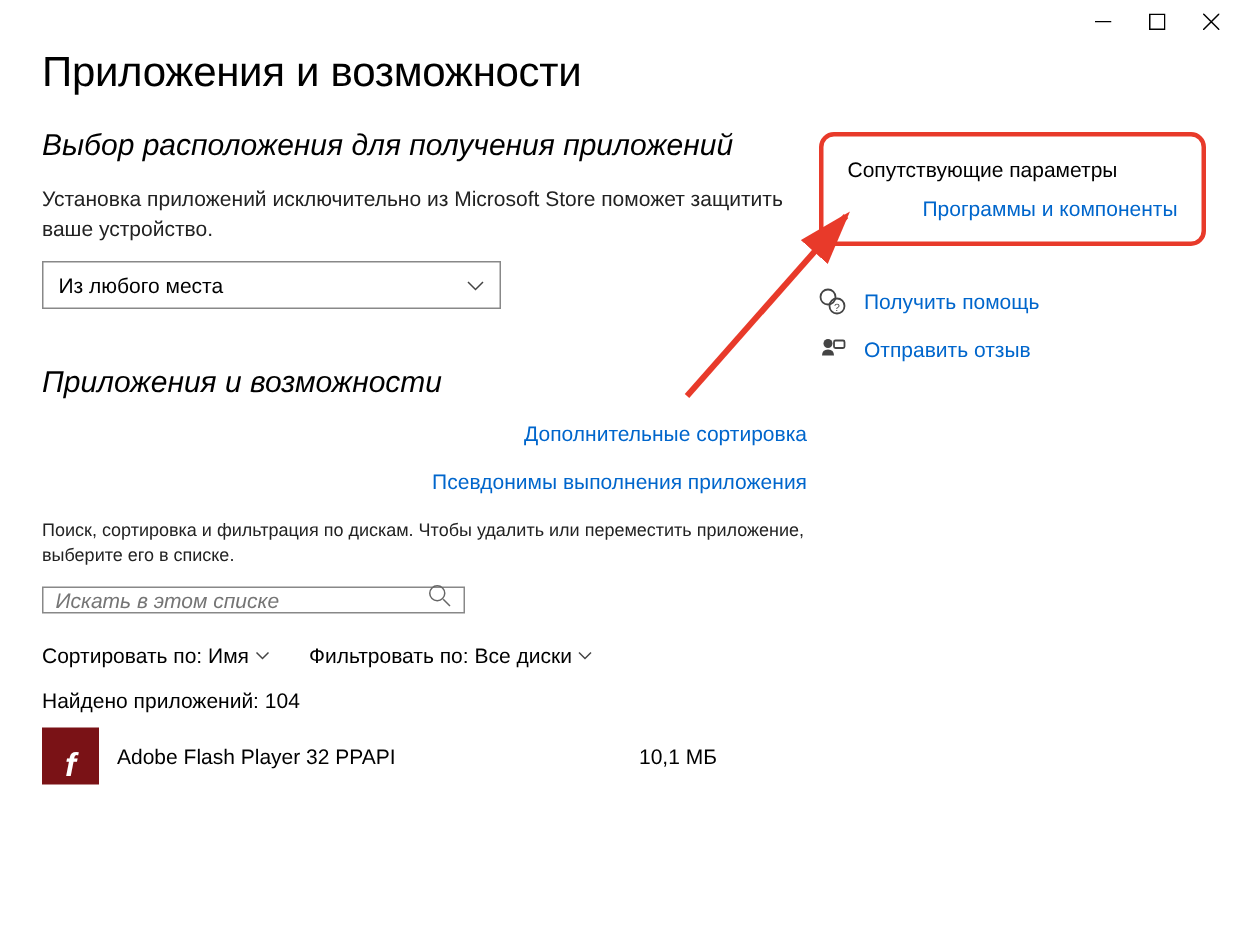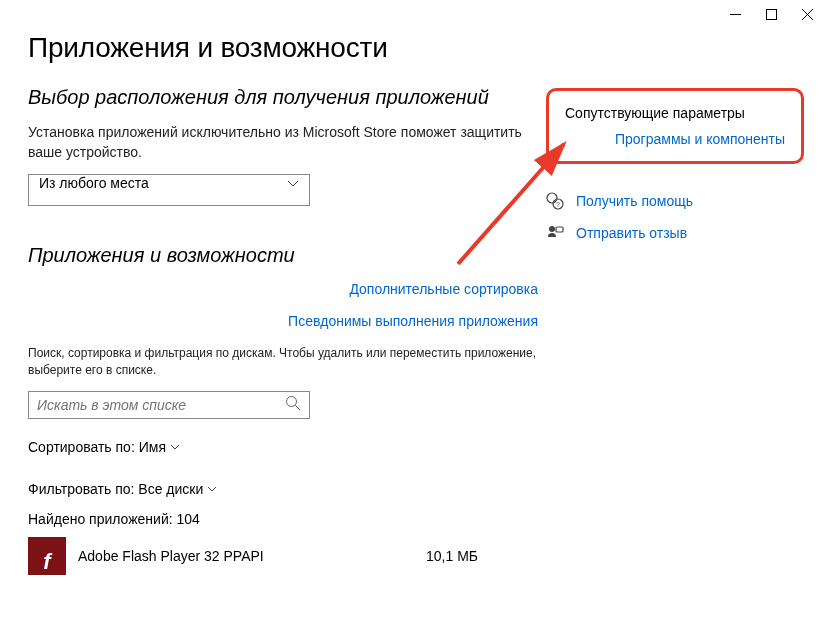--- a/index.html
+++ b/index.html
@@ -40,24 +40,24 @@
       font-style: italic;
     }
     .desc {
       font-size: 14px;
       color: #222;
       margin-bottom: 12px;
       line-height: 1.4;
     }
     .dropdown {
       border: 1px solid #888;
-      width: 282px;
+      width: 306px;
       height: 32px;
       display: flex;
-      align-items: flex-start;
+      align-items: center;
       justify-content: space-between;
       padding: 0 10px;
       font-size: 14px;
       cursor: pointer;
       margin-bottom: 38px;
     }
     .link {
       color: #0066cc;
       font-size: 14px;
       display: block;
@@ -68,41 +68,40 @@
     .hint {
       font-size: 12px;
       color: #222;
       margin-bottom: 12px;
       margin-top: 14px;
       line-height: 1.4;
     }
     .searchbox {
       border: 1px solid #888;
       width: 282px;
-      height: 28px;
+      height: 18px;
       display: flex;
       align-items: center;
       padding: 0 8px;
       margin-bottom: 20px;
     }
     .searchbox input {
       border: none;
       outline: none;
       flex: 1;
       font-size: 14px;
       font-style: italic;
       color: #666;
       font-family: inherit;
     }
     .filters {
       display: flex;
       gap: 26px;
       font-size: 14px;
       margin-bottom: 14px;
-      flex-direction: column;
     }
     .filter-item { cursor: pointer; }
     .filter-val { display:inline-flex; align-items:center; gap:4px; }
     .count { font-size: 14px; margin-bottom: 10px; }
     .app-row {
       display: flex;
       align-items: center;
       gap: 12px;
       font-size: 14px;
     }

